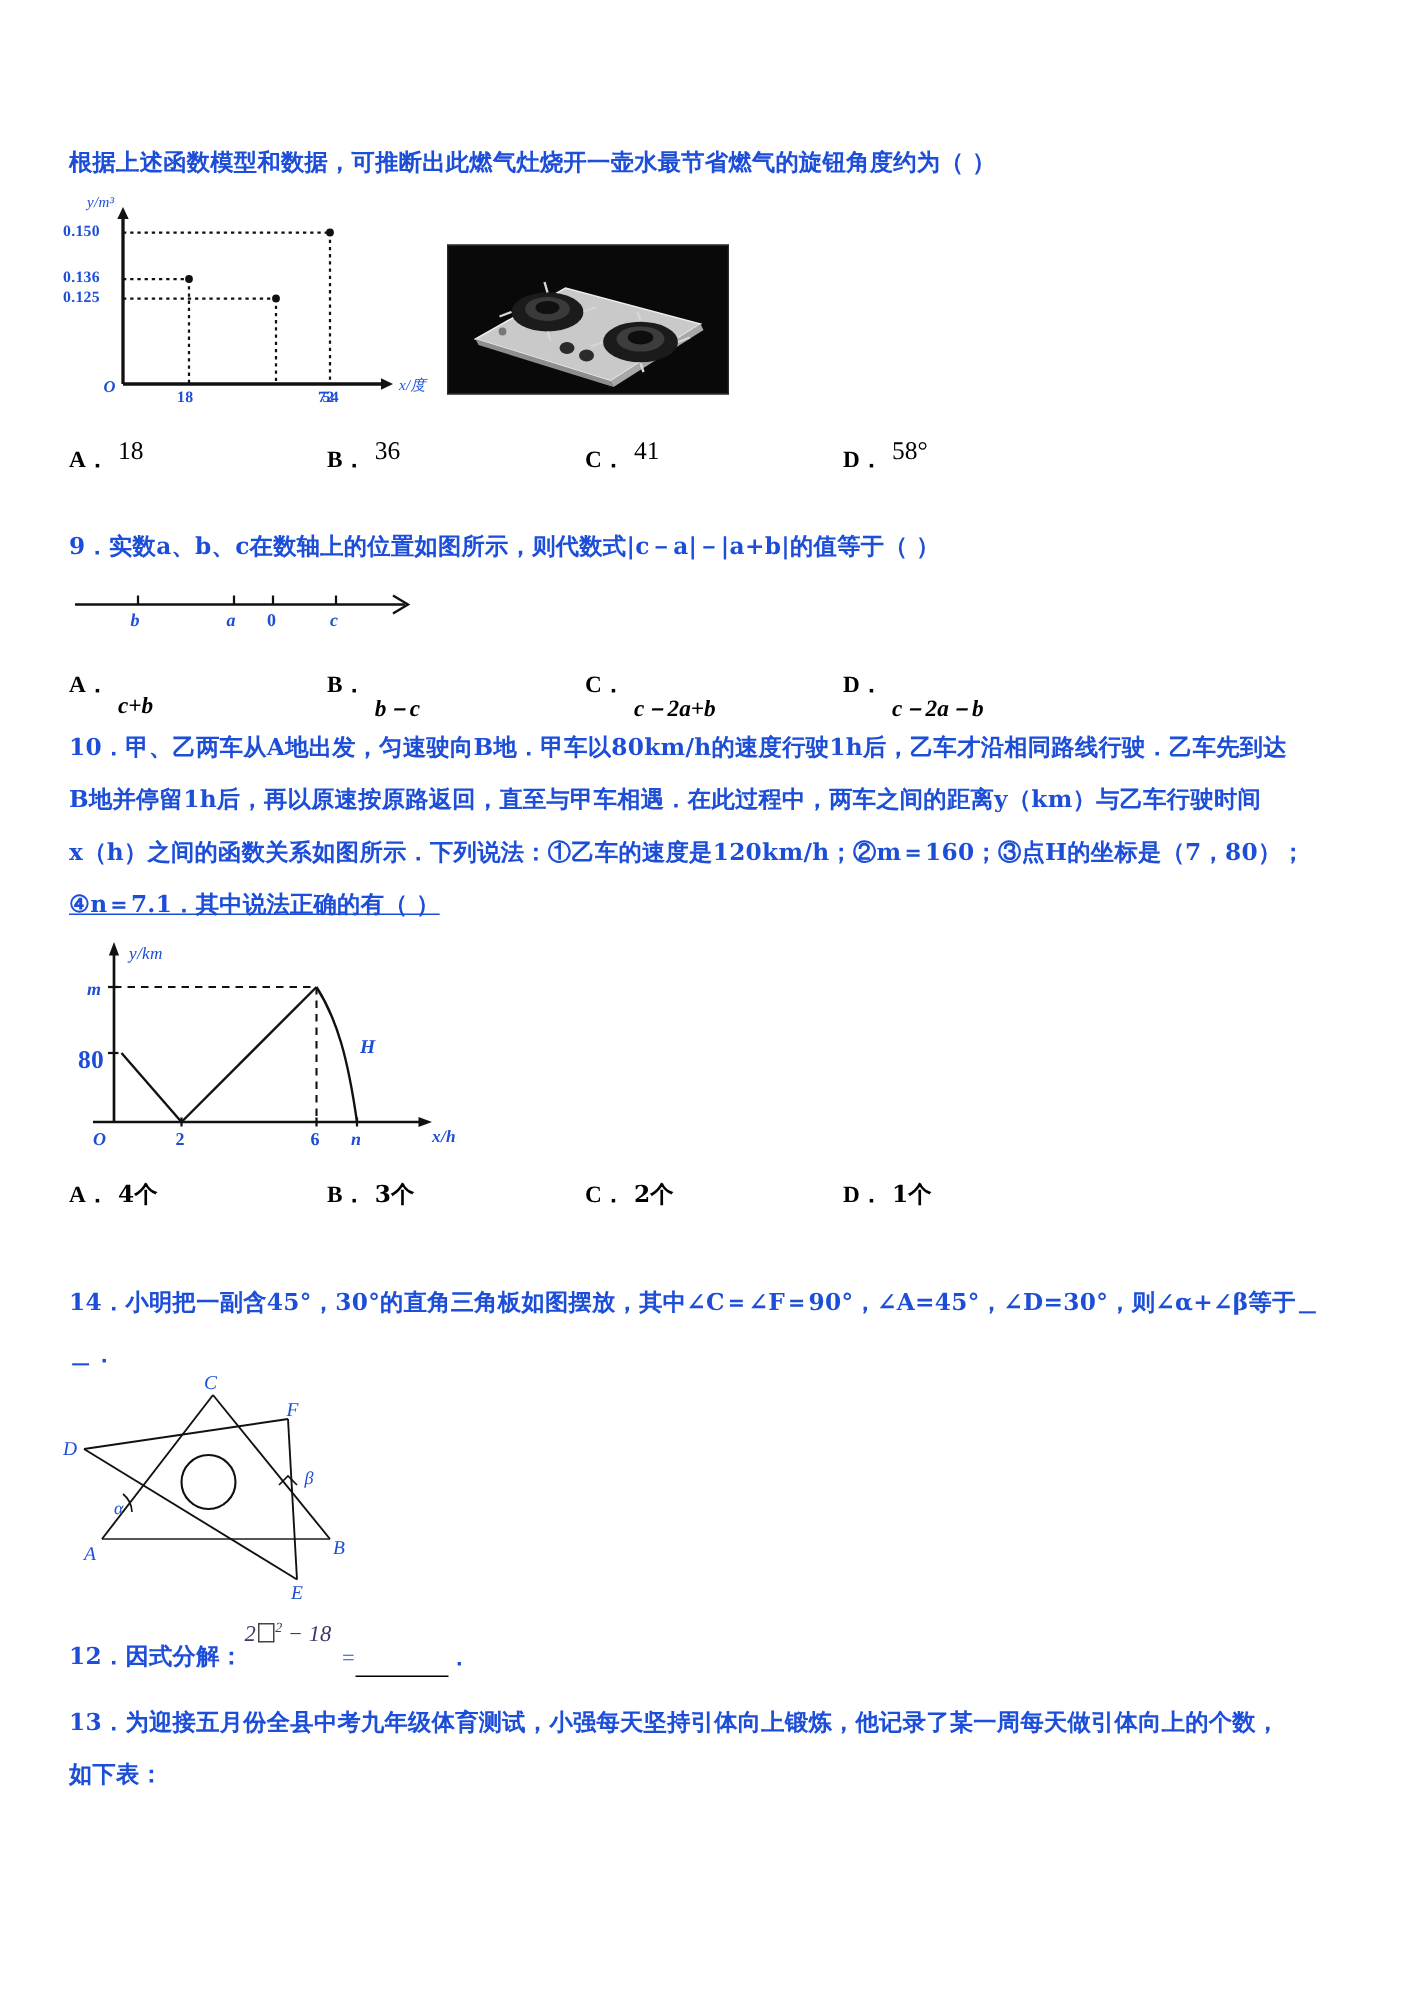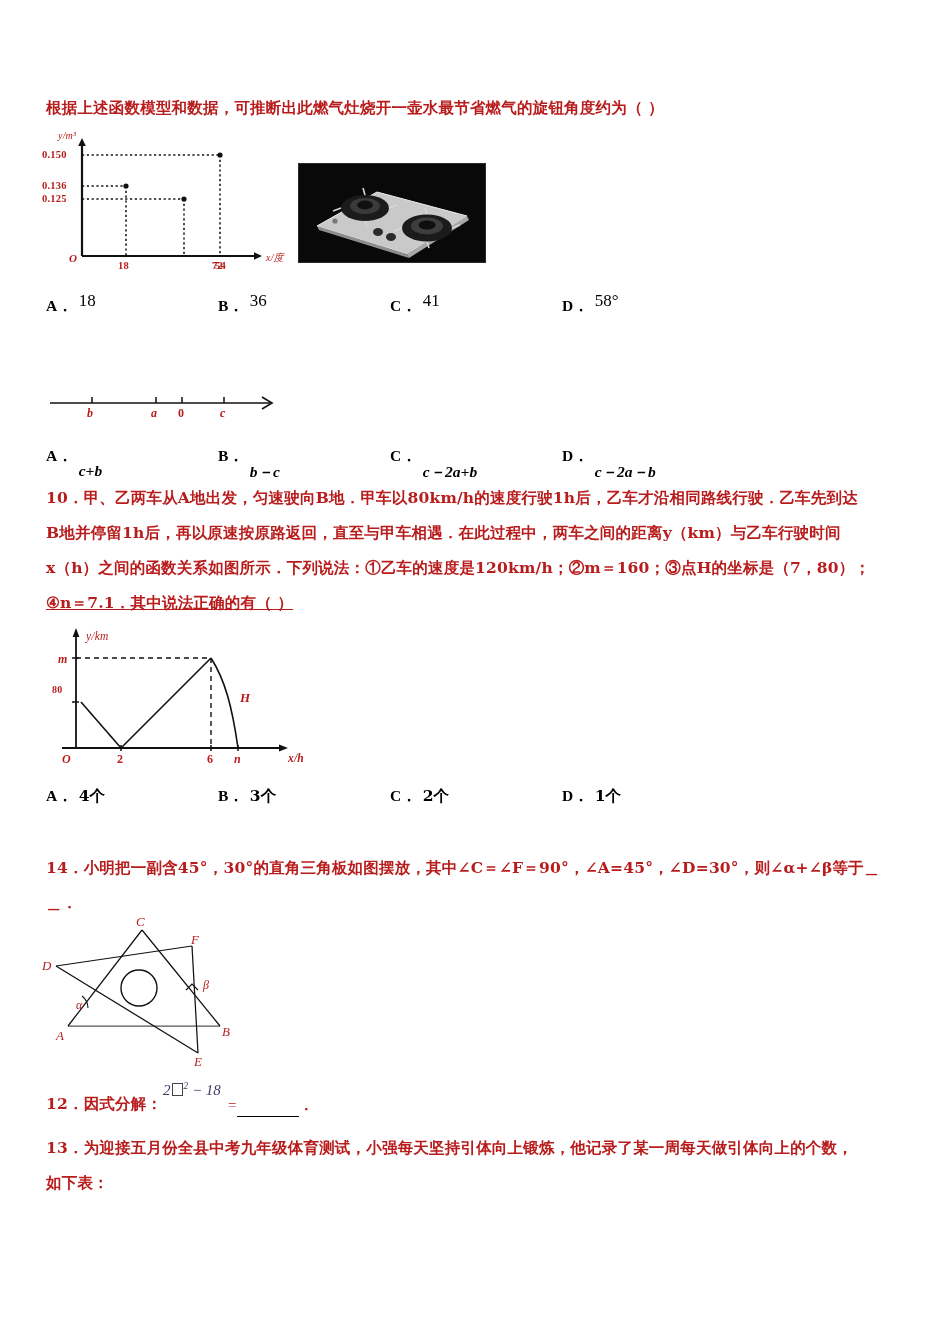--- a/index.html
+++ b/index.html
@@ -18,21 +18,21 @@
   .page {
     position: absolute;
     left: 0; top: 0;
     width: 950px;
     height: 1344px;
   }
   .ln {
     position: absolute;
     font-size: 15.5px;
     line-height: 1.5;
-    color: #b91c1c;
+    color: #1d4ed8;
     white-space: nowrap;
     letter-spacing: 0.2px;
   }
   .cn {
     font-family: "DejaVu Serif", "Liberation Serif", serif;
     font-weight: 600;
   }
   .it { font-style: italic; }
   .bd { font-weight: bold; }
   .sup {
@@ -187,20 +187,21 @@
       <span class="lbl">C．</span>
       <span class="valup">41</span>
     </div>
     <div class="opt" style="width:172px;">
       <span class="lbl">D．</span>
       <span class="valup">58</span>
         <span class="valup sup">°</span>
     </div>
   </div>
 
+  <div class="ln cn" style="left:46px; top:352px;">9．实数a、b、c在数轴上的位置如图所示，则代数式|c－a|－|a+b|的值等于（      ）</div>
 
   <div class="figbox" style="left:48px; top:390px; width:240px; height:38px;">
     <svg width="240" height="38" viewBox="0 0 240 38">
       <line x1="2" y1="13" x2="222" y2="13" class="stroke" stroke-width="1.6"></line>
       <polyline points="214,7 224,13 214,19" class="stroke" stroke-width="1.6"></polyline>
       <g class="stroke" stroke-width="1.5">
         <line x1="44" y1="7" x2="44" y2="13"></line>
         <line x1="108" y1="7" x2="108" y2="13"></line>
         <line x1="134" y1="7" x2="134" y2="13"></line>
         <line x1="176" y1="7" x2="176" y2="13"></line>
@@ -263,21 +264,21 @@
       </g>
 
       <g class="stroke" stroke-width="1.5">
         <line x1="73" y1="123" x2="73" y2="129"></line>
         <line x1="163" y1="123" x2="163" y2="129"></line>
         <line x1="190" y1="123" x2="190" y2="129"></line>
       </g>
     </svg>
     <div class="ln it" style="left:38px; top:6px; font-size:11.5px;">y/km</div>
     <div class="ln it bd" style="left:10px; top:28px; font-size:12px;">m</div>
-    <div class="ln bd" style="left:4px; top:60px; font-size:10px;">80</div>
+    <div class="ln bd" style="left:4px; top:72px; font-size:17px;">80</div>
     <div class="ln it bd" style="left:14px; top:128px; font-size:12px;">O</div>
     <div class="ln bd" style="left:69px; top:128px; font-size:12px;">2</div>
     <div class="ln bd" style="left:159px; top:128px; font-size:12px;">6</div>
     <div class="ln it bd" style="left:186px; top:128px; font-size:12px;">n</div>
     <div class="ln it bd" style="left:192px; top:66px; font-size:13px;">H</div>
     <div class="ln it" style="left:240px; top:128px; font-size:11.5px;font-weight:bold;">x/h</div>
   </div>
 
   <div class="opts" style="left:46px; top:786px;">
     <div class="opt" style="width:172px;">

